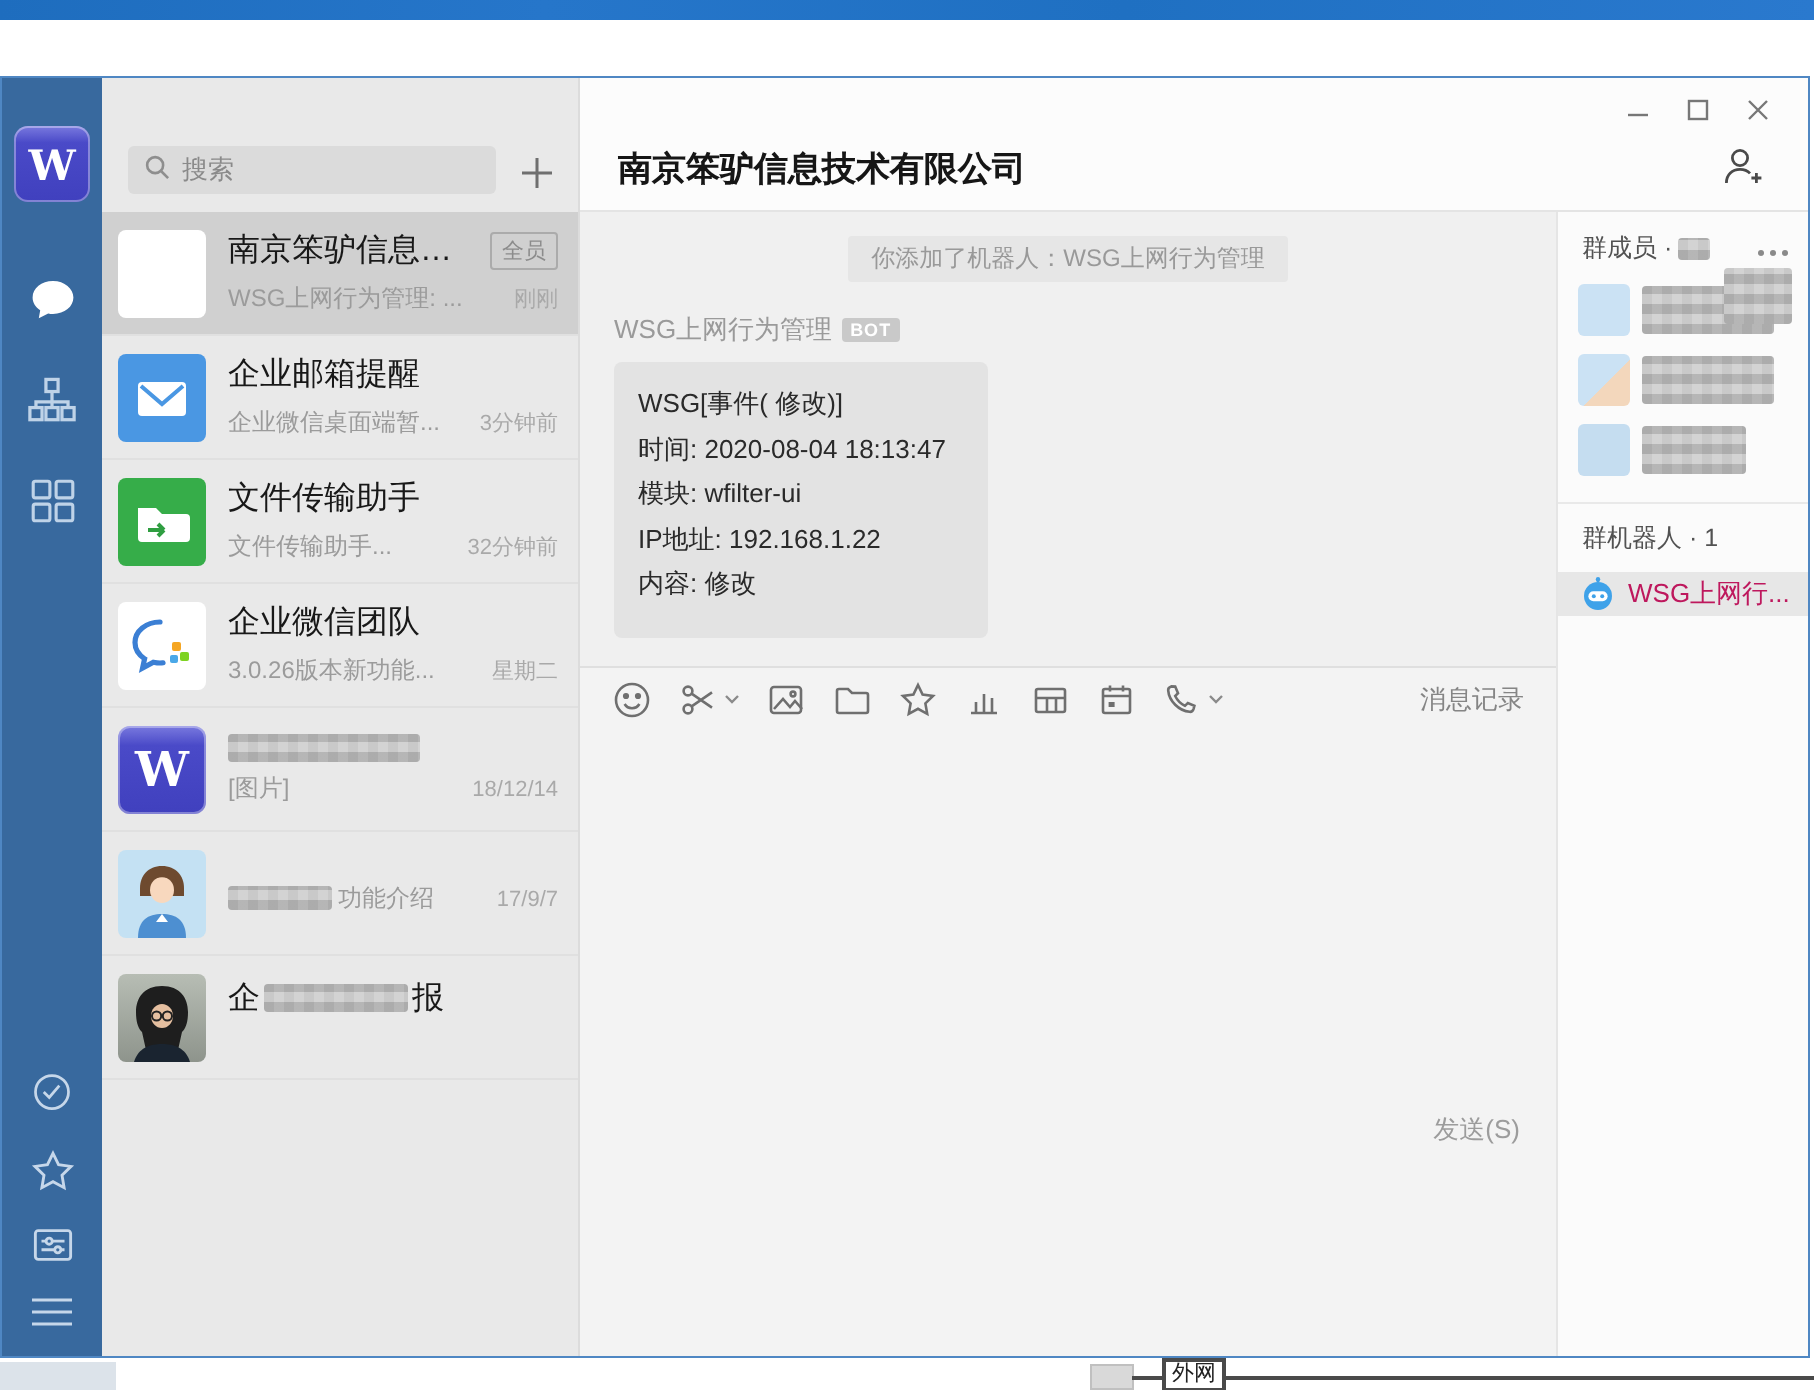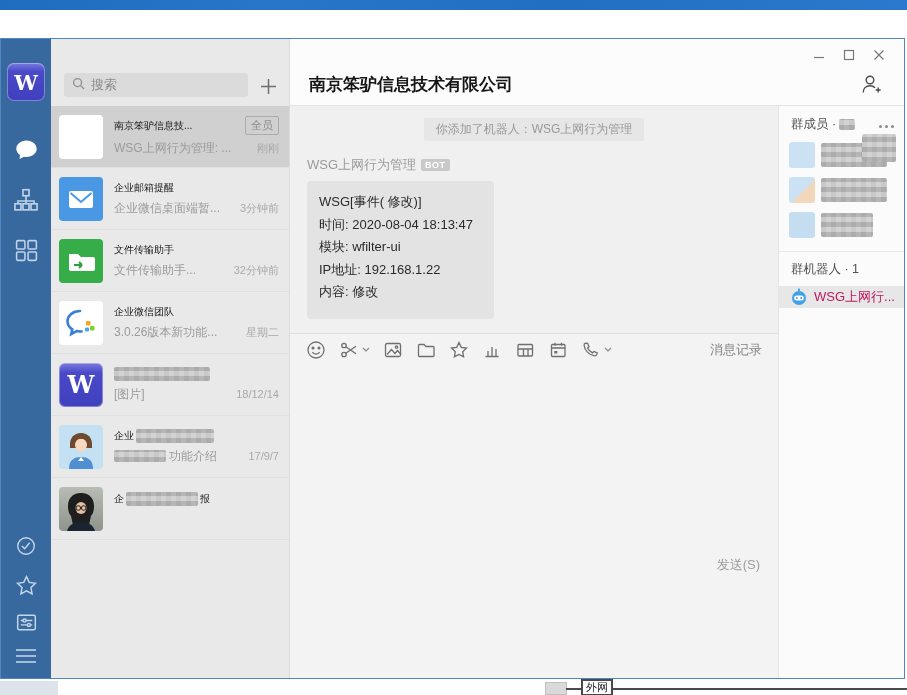--- a/index.html
+++ b/index.html
@@ -37,21 +37,21 @@
   .chat-items{position:absolute;top:67px;left:0;right:0;}
   .ci{height:62px;display:flex;align-items:center;padding:0 10px 0 8px;border-bottom:1px solid #E0E0E0;}
   .ci.selected{background:#D0D0D0;}
   .av{width:44px;height:44px;border-radius:4px;flex-shrink:0;overflow:hidden;position:relative;}
   .av-blank{background:#FFFFFF;}
   .av-w{background:linear-gradient(180deg,#7A7ADF 0%,#4A4AC8 22%,#4040BE 100%);
     box-shadow:inset 0 0 0 1px rgba(255,255,255,.35);display:flex;align-items:center;justify-content:center;
     color:#fff;font-family:"DejaVu Serif",serif;font-weight:bold;font-size:24px;border-radius:6px;}
   .tx{flex:1;margin-left:11px;min-width:0;}
   .tr1{display:flex;align-items:center;justify-content:space-between;}
-  .ci-title{font-size:10px;color:#181818;white-space:nowrap;overflow:hidden;text-overflow:ellipsis;}
+  .ci-title{font-size:16px;color:#181818;white-space:nowrap;overflow:hidden;text-overflow:ellipsis;}
   .ci-badge{border:1px solid #ABABAB;border-radius:2px;font-size:11px;color:#8C8C8C;padding:1px 5px;
     margin-left:6px;flex-shrink:0;}
   .tr2{display:flex;align-items:baseline;justify-content:space-between;margin-top:5px;min-height:14px;}
   .ci-sub{font-size:12px;color:#9B9B9B;white-space:nowrap;overflow:hidden;text-overflow:ellipsis;}
   .ci-time{font-size:11px;color:#A9A9A9;margin-left:6px;flex-shrink:0;}
 
   
   .right-section{flex:1;display:flex;flex-direction:column;min-width:0;}
   .chat-header{height:67px;background:#FCFCFC;border-bottom:1px solid #E4E4E4;position:relative;flex-shrink:0;}
   .chat-title{position:absolute;left:19px;bottom:9px;font-size:17px;font-weight:bold;color:#161616;}
@@ -284,24 +284,20 @@
         <div class="av" style="background:#C4E1F3;">
           <svg width="44" height="44" viewBox="0 0 44 44">
               <path d="M22 8c-7 0-11 5-11 11v4h22v-4c0-6-4-11-11-11z" fill="#6E4A2F"></path>
               <ellipse cx="22" cy="20" rx="6" ry="6.5" fill="#F8D8BE"></ellipse>
               <path d="M14 17c2-4.5 14-4.5 16 0l-2-5h-12z" fill="#6E4A2F"></path>
               <path d="M10 44c0-9 5-12 12-12s12 3 12 12z" fill="#4D8FD1"></path>
               <path d="M22 32l-3 4h6z" fill="#fff"></path>
             </svg>
         </div>
         <div class="tx">
-          <div class="tr1">
-            <span class="ci-title">企业</span>
-            <span class="pixelblur" style="width:78px;height:14px;margin-left:2px;margin-right:auto;"></span>
-          </div>
           <div class="tr2">
             <span class="ci-sub"><span class="pixelblur" style="width:52px;height:12px;margin-right:3px;"></span><span>功能介绍</span></span>
             <span class="ci-time">17/9/7</span>
           </div>
         </div>
       </div>
 
       <div class="ci">
         <div class="av" style="background:linear-gradient(180deg,#B7BDB4,#8E948C);">
           <svg width="44" height="44" viewBox="0 0 44 44">

